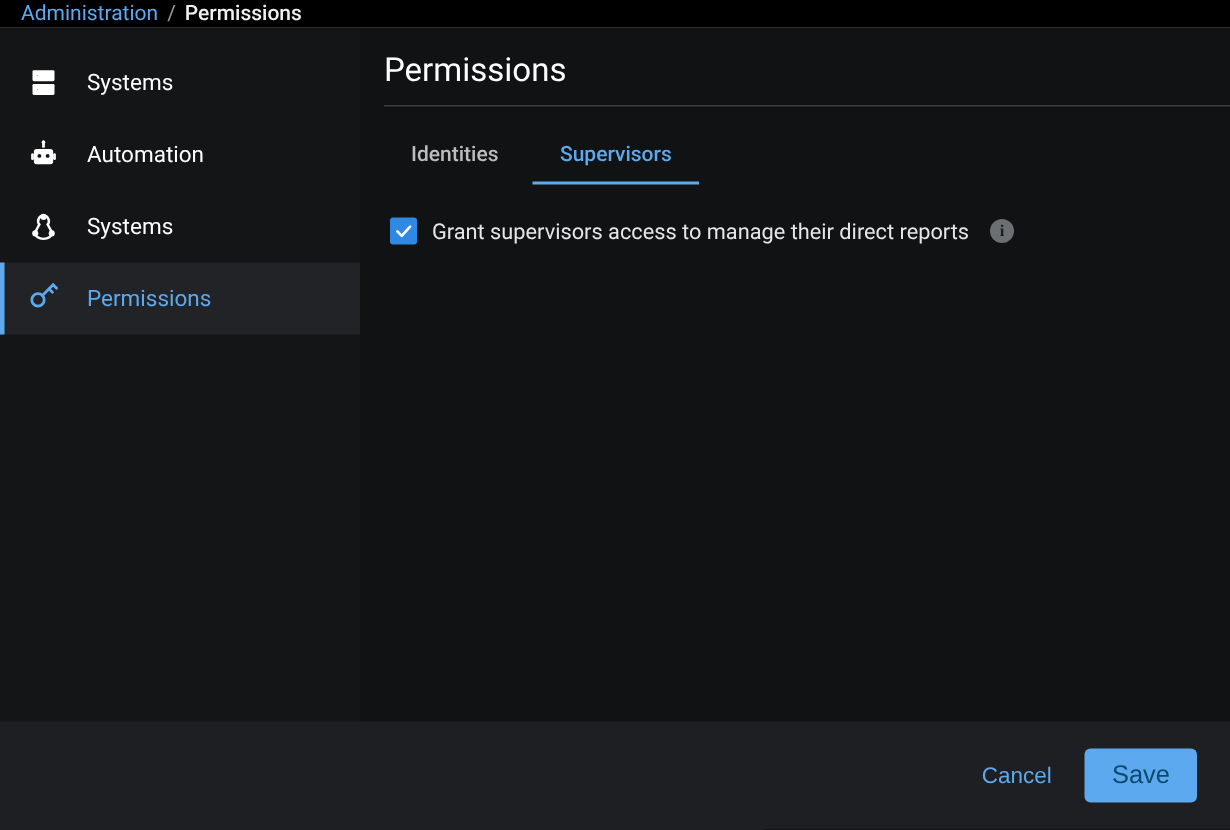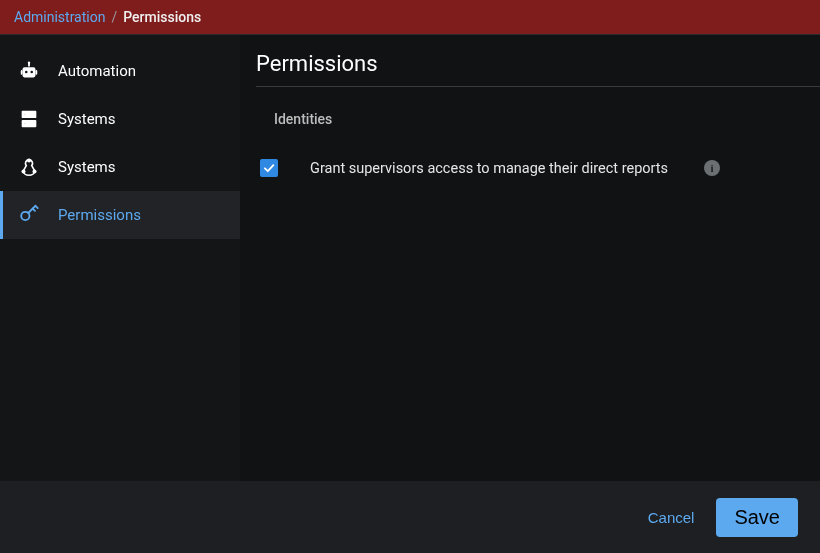--- a/index.html
+++ b/index.html
@@ -11,25 +11,25 @@
       width: 820px;
       height: 553px;
       overflow: hidden;
       display: flex;
       flex-direction: column;
     }
     a { text-decoration: none; }
 
     
     .breadcrumb-bar {
-      height: 35px;
+      height: 19px;
       display: flex;
       align-items: center;
       padding: 0 14px;
-      background: #7f1d1d;
+      background: #000000;
       border-bottom: 1px solid #2a2b2d;
       font-size: 14px;
       gap: 6px;
     }
     .breadcrumb-link { color: #5da9ef; cursor: pointer; }
     .breadcrumb-sep { color: #9a9a9a; }
     .breadcrumb-current { color: #f0f0f0; font-weight: 500; }
 
     
     .body-area {
@@ -98,21 +98,21 @@
       border-bottom: 2px solid #5da9ef;
     }
 
     .tab-content {
       padding: 22px 0 0 4px;
       flex: 1;
     }
     .checkbox-row {
       display: flex;
       align-items: center;
-      gap: 32px;
+      gap: 10px;
       font-size: 14.5px;
     }
     .checkbox {
       width: 18px;
       height: 18px;
       border-radius: 2px;
       background: #2f89e3;
       display:flex;
       align-items:center;
       justify-content:center;
@@ -142,68 +142,68 @@
     .btn-cancel {
       color: #5da9ef;
       font-size: 15px;
       font-weight: 500;
       cursor: pointer;
       background: transparent;
       border: none;
     }
     .btn-save {
       background: #5da9ef;
-      color: #000000;
-      font-size: 20px;
+      color: #0c4a6e;
+      font-size: 17px;
       font-weight: 500;
       border: none;
       border-radius: 4px;
       padding: 8px 18px;
       cursor: pointer;
     }
   </style>
 </head>
 <body>
 
 <div class="breadcrumb-bar">
   <a class="breadcrumb-link">Administration</a>
   <span class="breadcrumb-sep">/</span>
   <span class="breadcrumb-current">Permissions</span>
 </div>
 
 <div class="body-area">
 
   <nav class="sidebar">
+    <div class="sidebar-item">
+      <span class="icon">
+        <svg viewBox="0 0 24 24" fill="none" stroke="#fff" stroke-width="1.6">
+          <rect x="4" y="3" width="16" height="8" rx="1" fill="#fff" stroke="none"></rect>
+          <rect x="4" y="13" width="16" height="8" rx="1" fill="#fff" stroke="none"></rect>
+          <circle cx="7.5" cy="7" r="1.1" fill="#141517"></circle>
+          <circle cx="7.5" cy="17" r="1.1" fill="#141517"></circle>
+        </svg>
+      </span>
+      <span>Systems</span>
+    </div>
     <div class="sidebar-item">
       <span class="icon">
         <svg viewBox="0 0 24 24" fill="#fff">
           <rect x="5" y="8" width="14" height="11" rx="2"></rect>
           <rect x="11" y="3" width="2" height="4"></rect>
           <circle cx="12" cy="3" r="1.3"></circle>
           <circle cx="9" cy="13" r="1.4" fill="#141517"></circle>
           <circle cx="15" cy="13" r="1.4" fill="#141517"></circle>
           <rect x="3" y="11" width="2" height="5" rx="1"></rect>
           <rect x="19" y="11" width="2" height="5" rx="1"></rect>
         </svg>
       </span>
       <span>Automation</span>
     </div>
     <div class="sidebar-item">
       <span class="icon">
-        <svg viewBox="0 0 24 24" fill="none" stroke="#fff" stroke-width="1.6">
-          <rect x="4" y="3" width="16" height="8" rx="1" fill="#fff" stroke="none"></rect>
-          <rect x="4" y="13" width="16" height="8" rx="1" fill="#fff" stroke="none"></rect>
-          <circle cx="7.5" cy="7" r="1.1" fill="#141517"></circle>
-          <circle cx="7.5" cy="17" r="1.1" fill="#141517"></circle>
-        </svg>
-      </span>
-      <span>Systems</span>
-    </div>
-    <div class="sidebar-item">
-      <span class="icon">
         <svg viewBox="0 0 24 24" fill="none" stroke="#fff" stroke-width="1.8">
           <path d="M12 4 a4 4 0 0 1 3 6.5 L18 16"></path>
           <path d="M12 4 a4 4 0 0 0 -3 6.5 L6 16"></path>
           <circle cx="12" cy="5" r="2.2" fill="#fff" stroke="none"></circle>
           <circle cx="18" cy="17" r="2.2" fill="#fff" stroke="none"></circle>
           <circle cx="6" cy="17" r="2.2" fill="#fff" stroke="none"></circle>
           <path d="M6 17 a6 4 0 0 0 12 0"></path>
         </svg>
       </span>
       <span>Systems</span>
@@ -219,20 +219,21 @@
       </span>
       <span>Permissions</span>
     </div>
   </nav>
 
   <main class="main">
     <h1 class="page-title">Permissions</h1>
 
     <div class="tabs">
       <div class="tab">Identities</div>
+      <div class="tab active">Supervisors</div>
     </div>
 
     <div class="tab-content">
       <div class="checkbox-row">
         <span class="checkbox" role="checkbox" aria-checked="true">
           <svg viewBox="0 0 24 24">
             <path d="M5 12.5 L10 17.5 L19.5 7" fill="none" stroke="#fff" stroke-width="3" stroke-linecap="round" stroke-linejoin="round"></path>
           </svg>
         </span>
         <span>Grant supervisors access to manage their direct reports</span>

